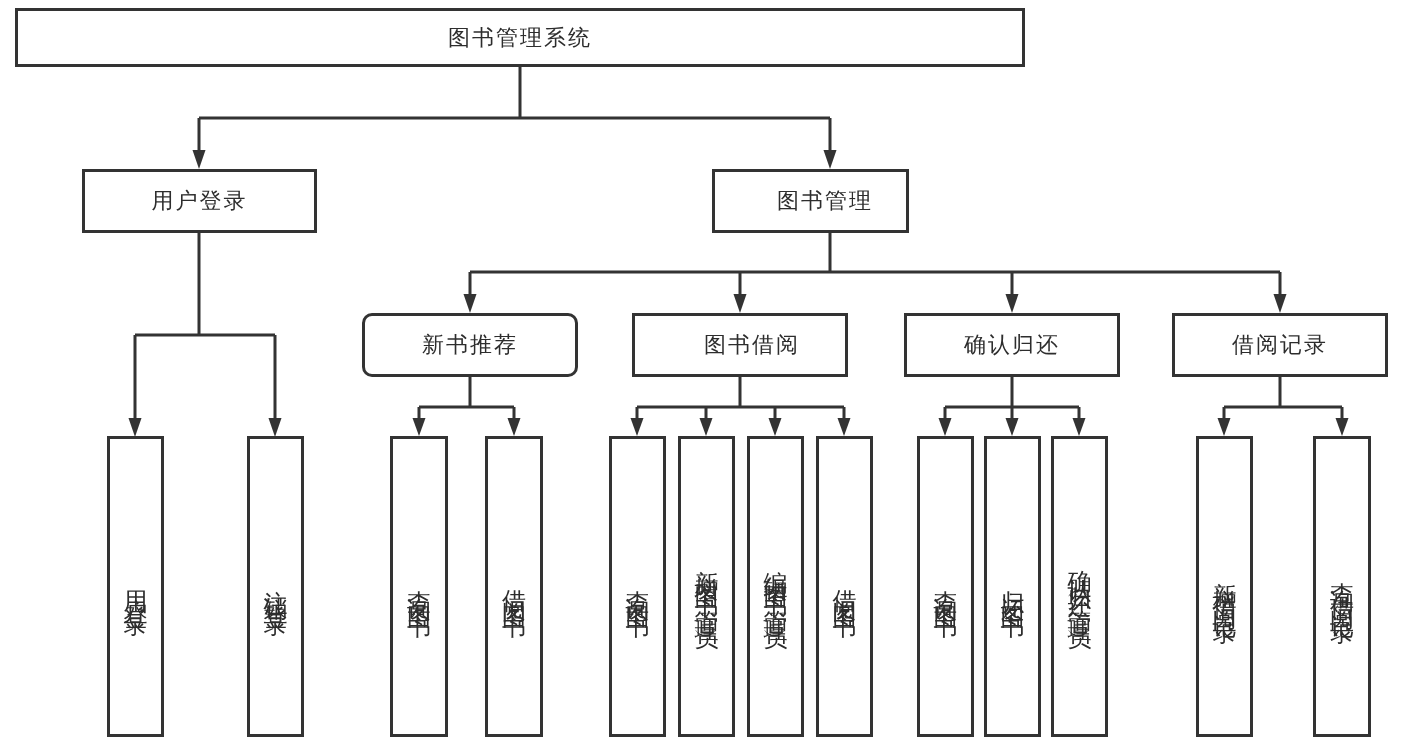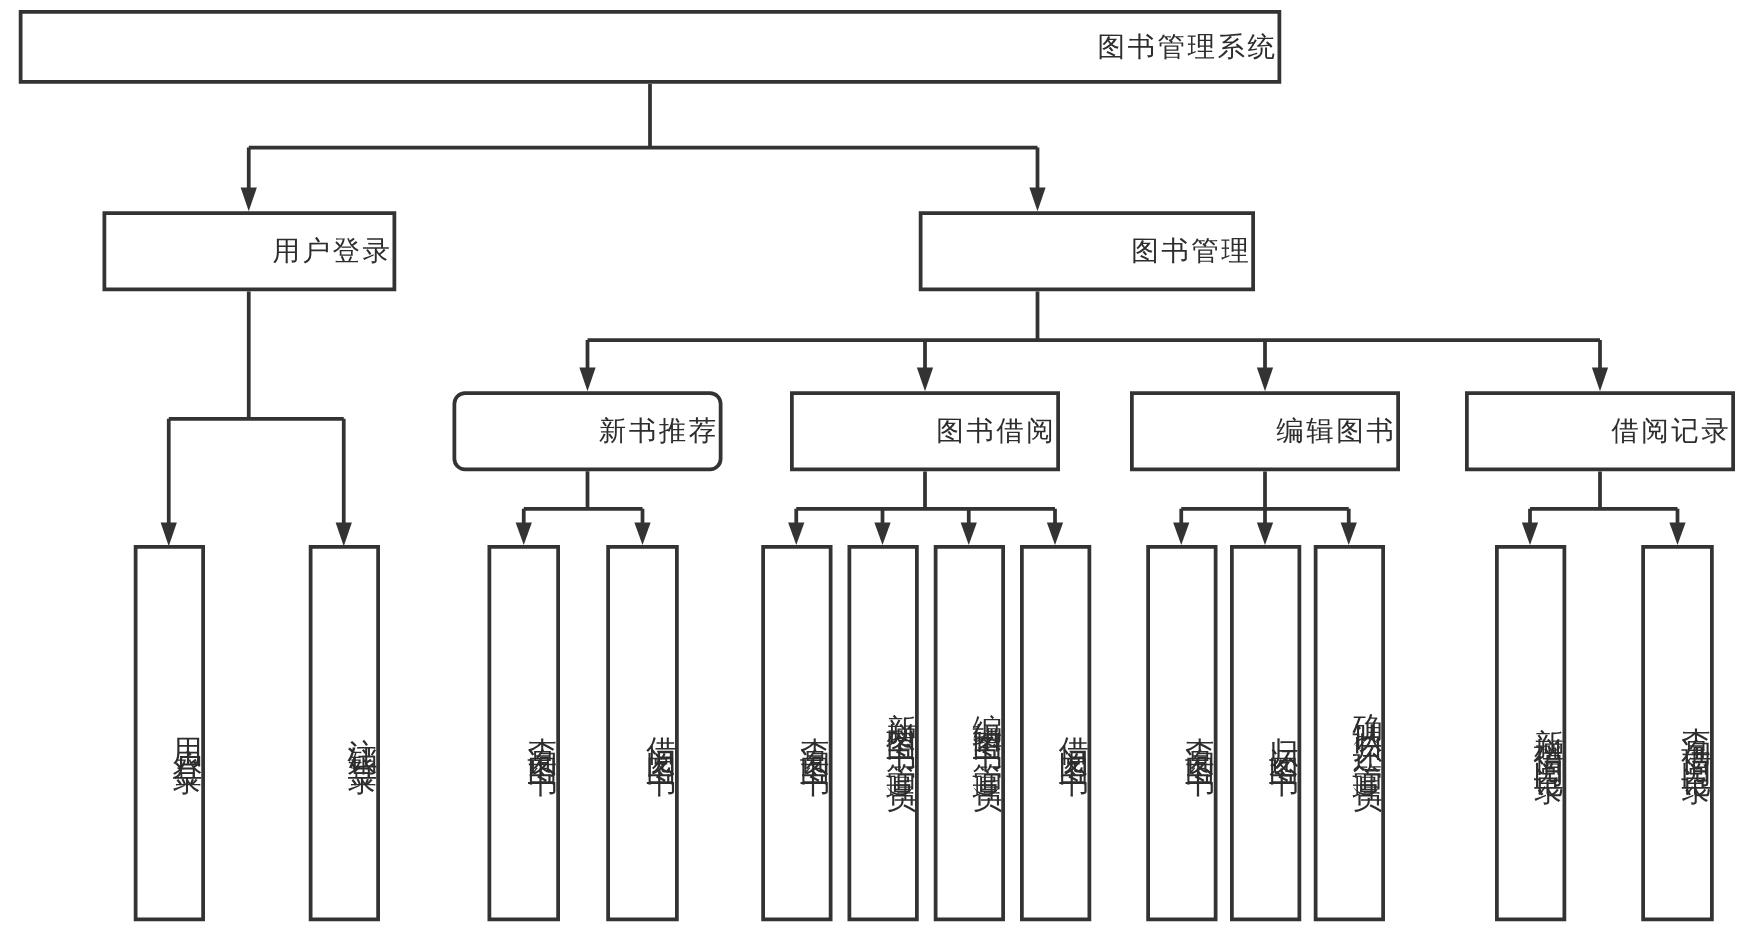--- a/index.html
+++ b/index.html
@@ -26,21 +26,21 @@
     fill: var(--color-line, #333333);
     stroke: none;
   }
   .box {
     position: absolute;
     box-sizing: border-box;
     border: 3px solid var(--color-border, #333333);
     background: #ffffff;
     display: flex;
     align-items: center;
-    justify-content: flex-end;
+    justify-content: center;
     text-align: center;
   }
   .h-label {
     font-size: 22px;
     letter-spacing: 2px;
     white-space: nowrap;
     line-height: 1;
   }
   .v-leaf .v-label {
     writing-mode: vertical-rl;
@@ -109,32 +109,32 @@
     </g>
   </svg>
 
   <div class="box" style="left:15px; top:8px; width:1010px; height:59px;">
     <span class="h-label">图书管理系统</span>
   </div>
 
   <div class="box" style="left:82px; top:169px; width:235px; height:64px;">
     <span class="h-label">用户登录</span>
   </div>
-  <div class="box" style="left:735px; top:169px; width:269px; height:64px;padding-left:29px;">
+  <div class="box" style="left:712px; top:169px; width:197px; height:64px;padding-left:29px;">
     <span class="h-label">图书管理</span>
   </div>
 
   <div class="box" style="left:362px; top:313px; width:216px; height:64px;border-radius:10px;">
     <span class="h-label">新书推荐</span>
   </div>
   <div class="box" style="left:632px; top:313px; width:216px; height:64px;padding-left:24px;">
     <span class="h-label">图书借阅</span>
   </div>
   <div class="box" style="left:904px; top:313px; width:216px; height:64px;">
-    <span class="h-label">编辑图书</span>
+    <span class="h-label">确认归还</span>
   </div>
   <div class="box" style="left:1172px; top:313px; width:216px; height:64px;">
     <span class="h-label">借阅记录</span>
   </div>
 
   <div class="box v-leaf" style="left:107px; top:436px; width:57px; height:301px;">
     <span class="v-label">用户登录</span>
   </div>
   <div class="box v-leaf" style="left:247px; top:436px; width:57px; height:301px;">
     <span class="v-label">注销登录</span>

